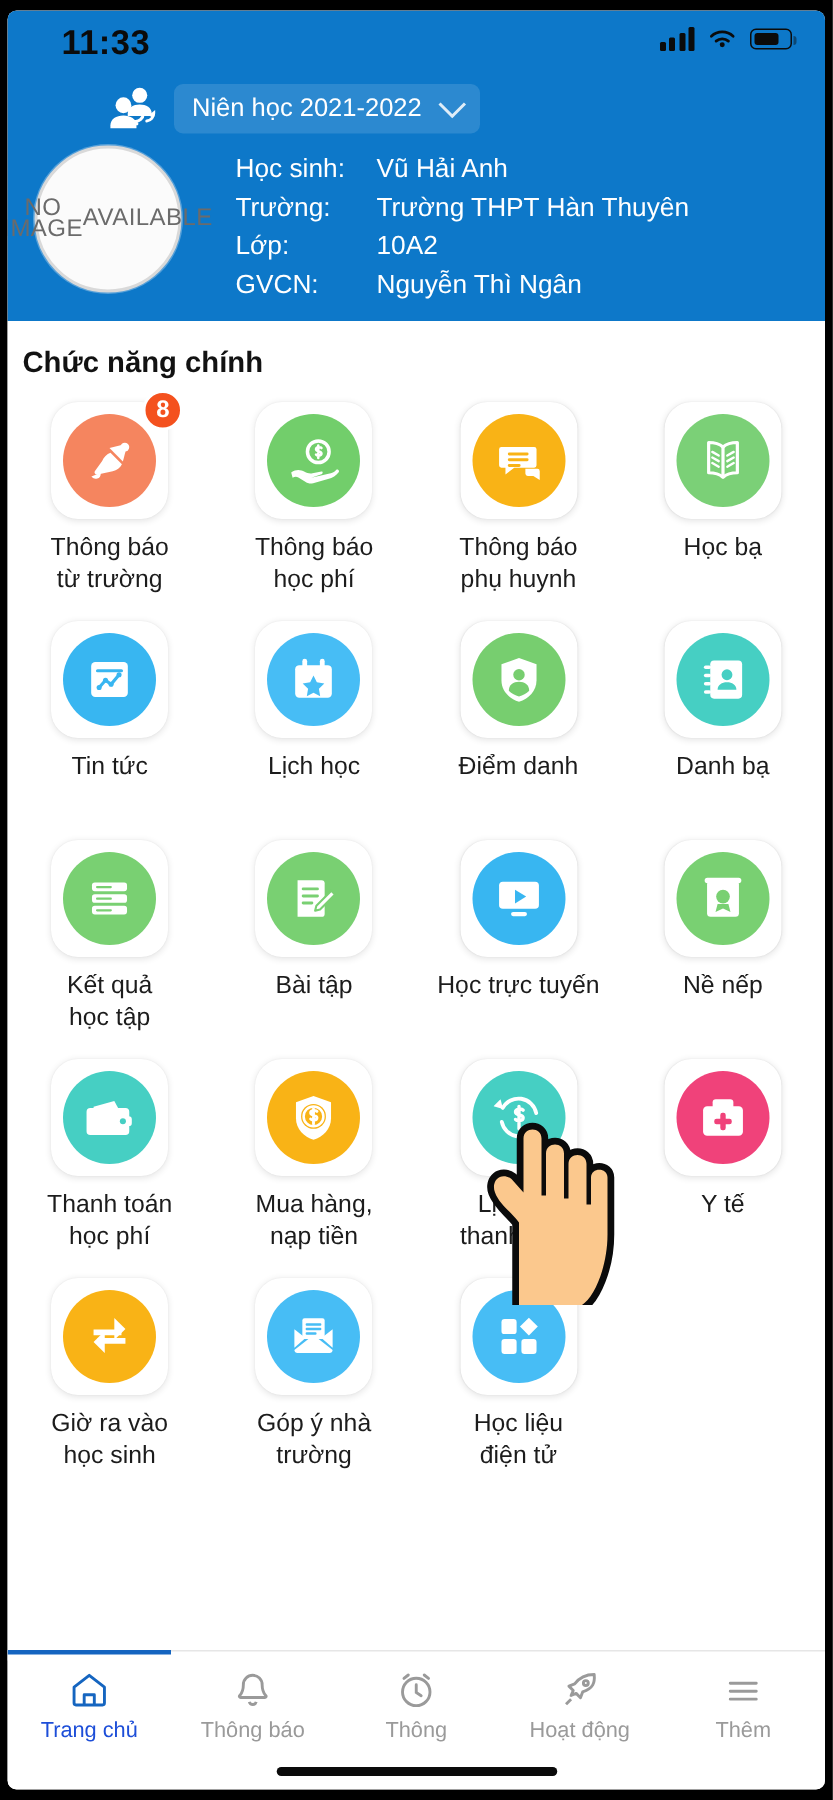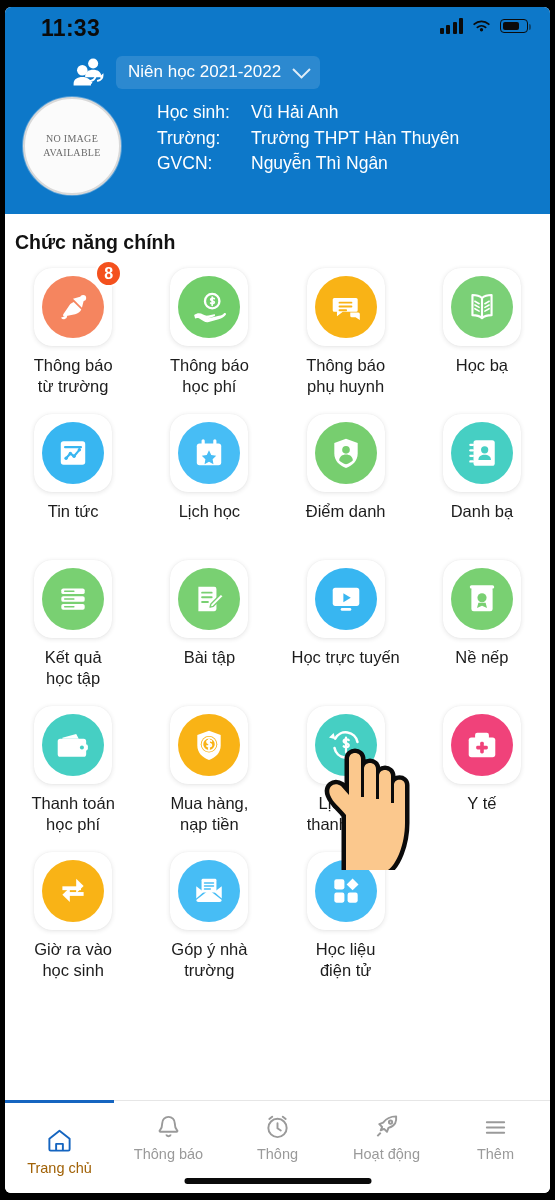--- a/index.html
+++ b/index.html
@@ -116,30 +116,29 @@
     display: flex;
     align-items: flex-start;
   }
   .avatar {
     margin-left: 18px;
     width: 98px; height: 98px;
     border-radius: 50%;
     background: #fbfbfb;
     border: 2px solid #d9d9d9;
     box-shadow: 0 0 0 1px rgba(255,255,255,.3);
-    display:flex; flex-direction:column;
+    display:flex; flex-direction:row;
     align-items:center; justify-content:center;
     color: #6b6b6b;
-    font-size: 10px;
+    font-size: 16px;
     letter-spacing: .3px;
     line-height: 14px;
     text-align:center;
     flex: 0 0 auto;
     cursor:pointer;
-    font-family:Liberation Serif, serif;
   }
   .info {
     margin-left: 36px;
     margin-top: 3px;
     color: #ffffff;
     font-size: 17.5px;
     line-height: 25.5px;
   }
   .info .irow { display: flex; }
   .info .ilabel { width: 94px; flex: 0 0 auto; }
@@ -239,21 +238,21 @@
   .tab {
     flex: 1;
     display:flex; flex-direction:column;
     align-items:center; justify-content:flex-start;
     padding-top: 12px;
     cursor:pointer;
     color: #9a9a9a;
   }
   .tab svg { width: 27px; height: 27px; display:block; }
   .tab .tlabel { margin-top: 6px; font-size: 14.5px; }
-  .tab.active { color: #a16207; margin-top: 14px; }
+  .tab.active { color: #1d4ed8; }
   .home-ind {
     position: absolute;
     left: 50%; transform: translateX(-50%);
     bottom: 9px;
     width: 187px; height: 6px;
     border-radius: 3px;
     background: #0a0a0a;
   }
 </style>
 </head>
@@ -309,20 +308,24 @@
       <div class="info">
         <div class="irow">
           <span class="ilabel">Học sinh:</span>
           <span class="ival">Vũ Hải Anh</span>
         </div>
         <div class="irow">
           <span class="ilabel">Trường:</span>
           <span class="ival">Trường THPT  Hàn Thuyên</span>
         </div>
         <div class="irow">
+          <span class="ilabel">Lớp:</span>
+          <span class="ival">10A2</span>
+        </div>
+        <div class="irow">
           <span class="ilabel">GVCN:</span>
           <span class="ival">Nguyễn Thì Ngân</span>
         </div>
       </div>
     </div>
   </div>
 
   <div class="main">
     <div class="section-title">Chức năng chính</div>
     <div class="grid" id="grid">

